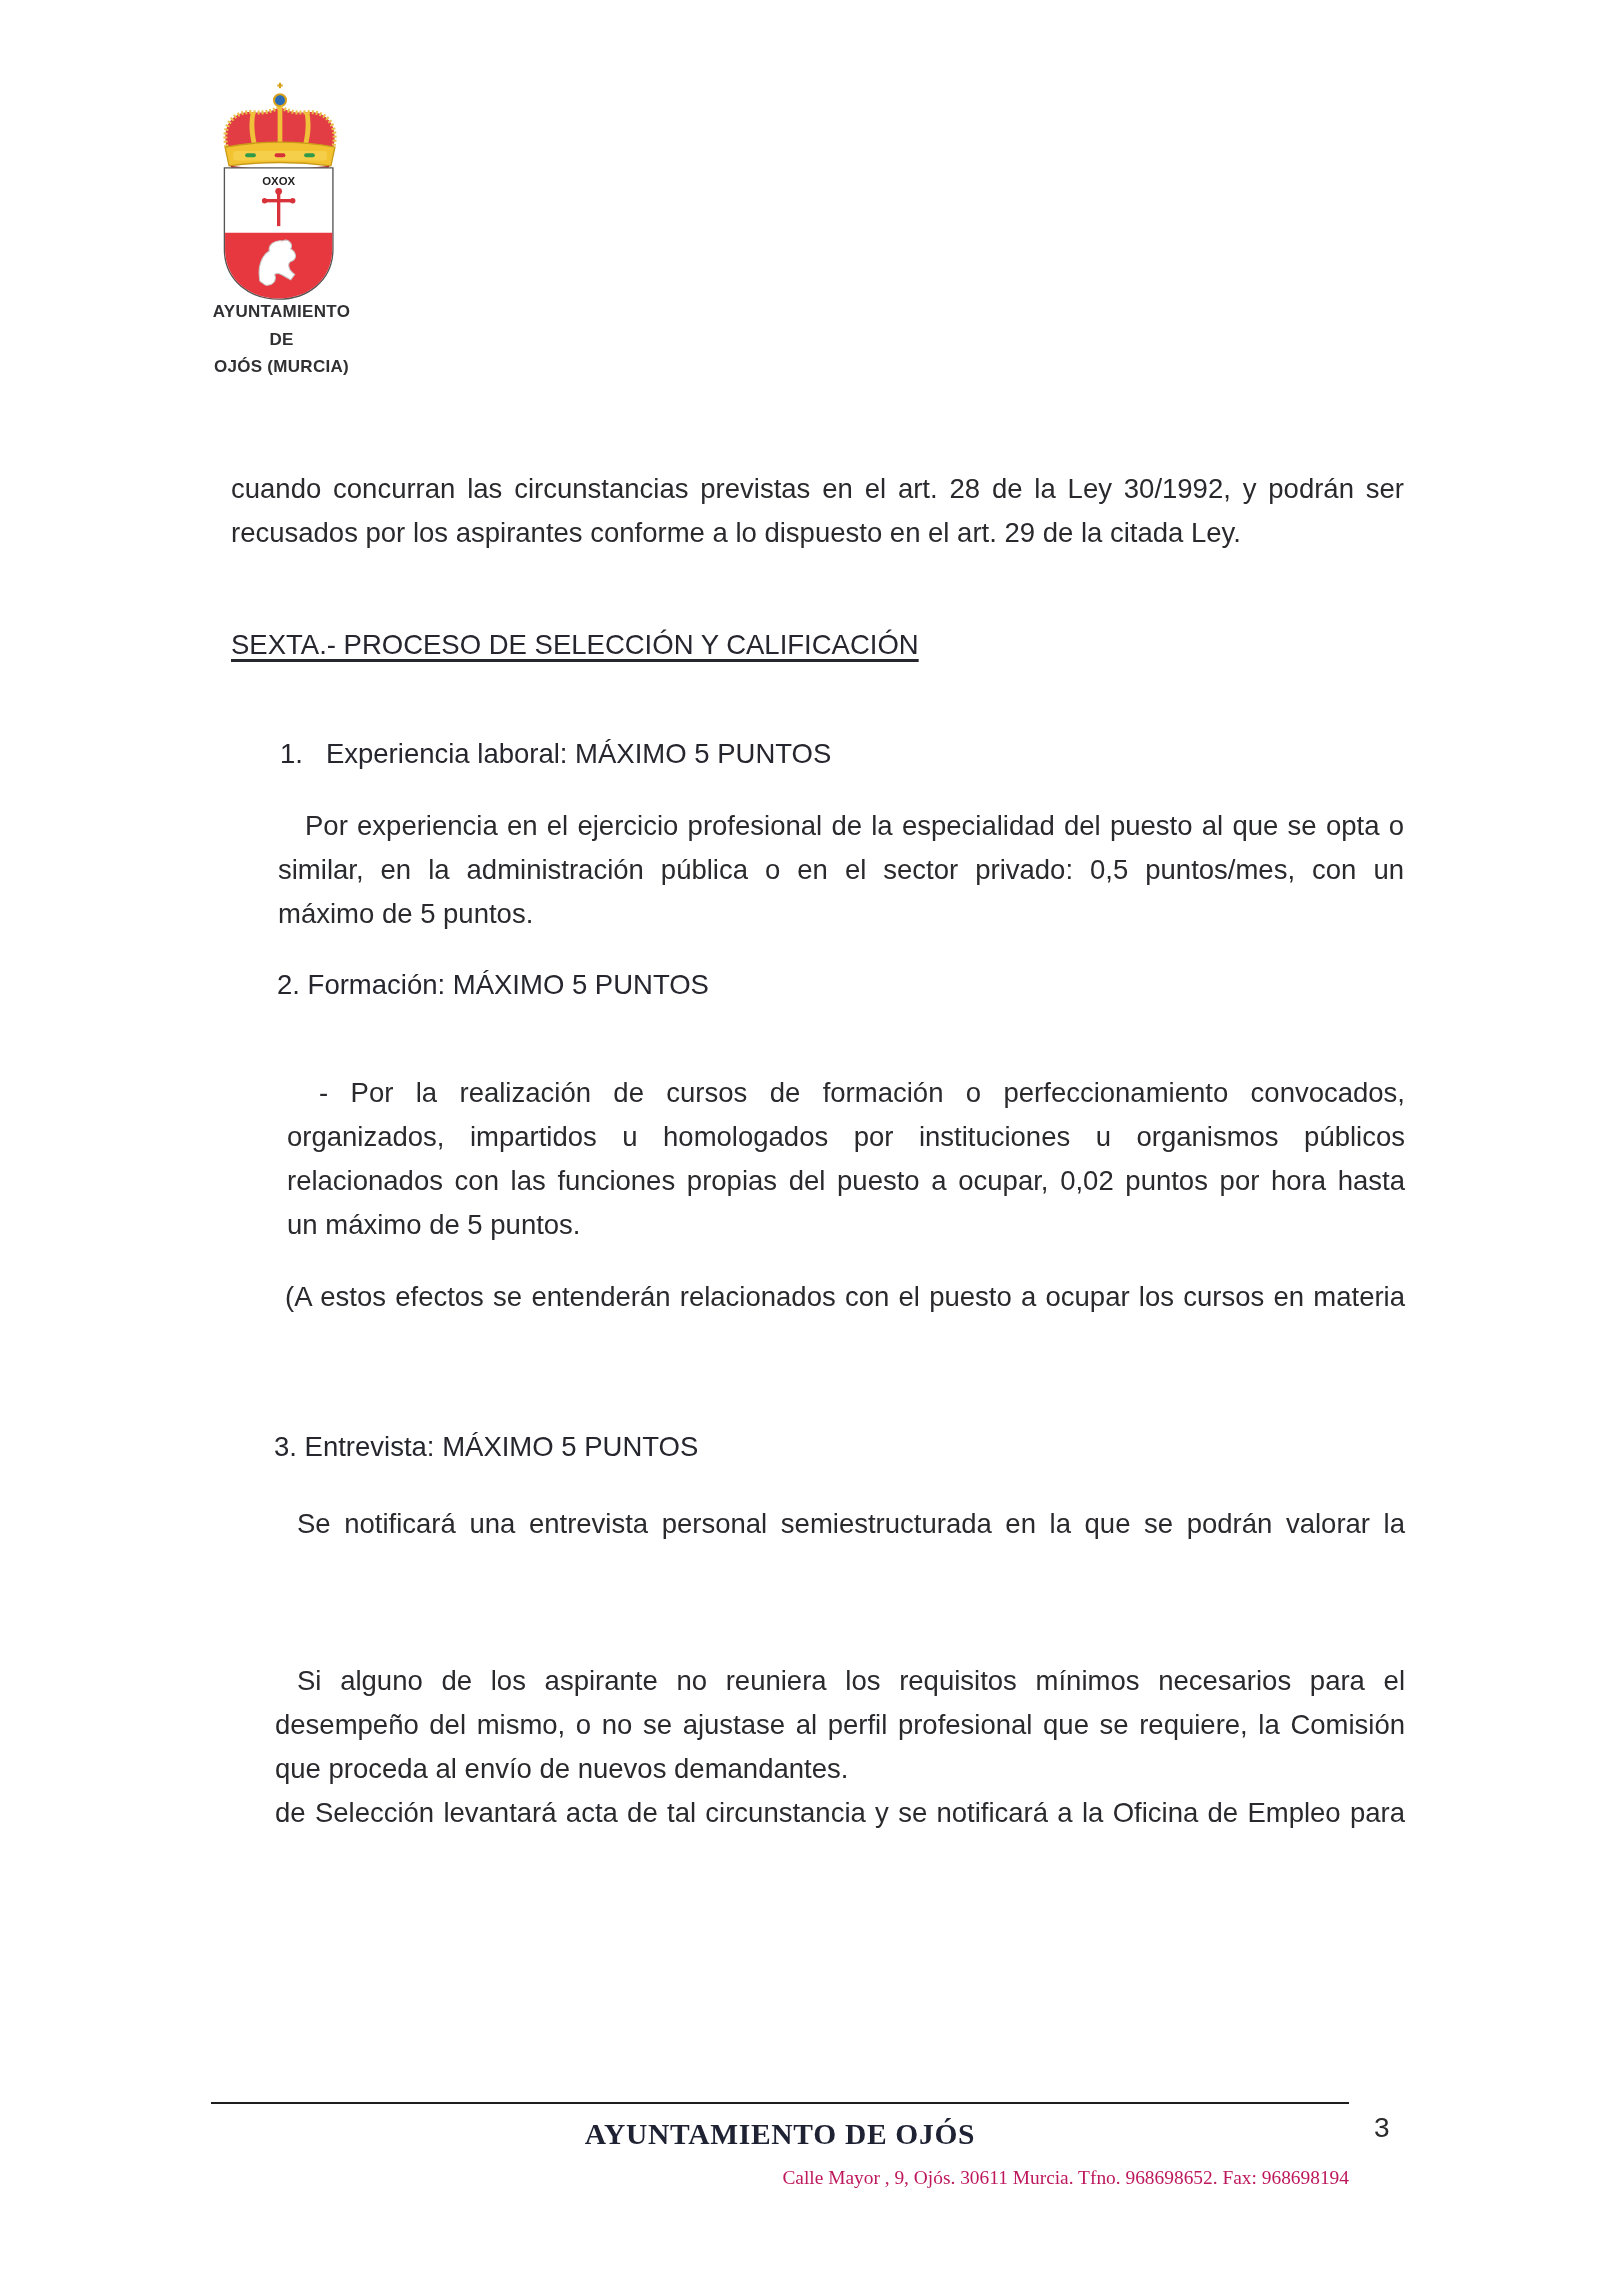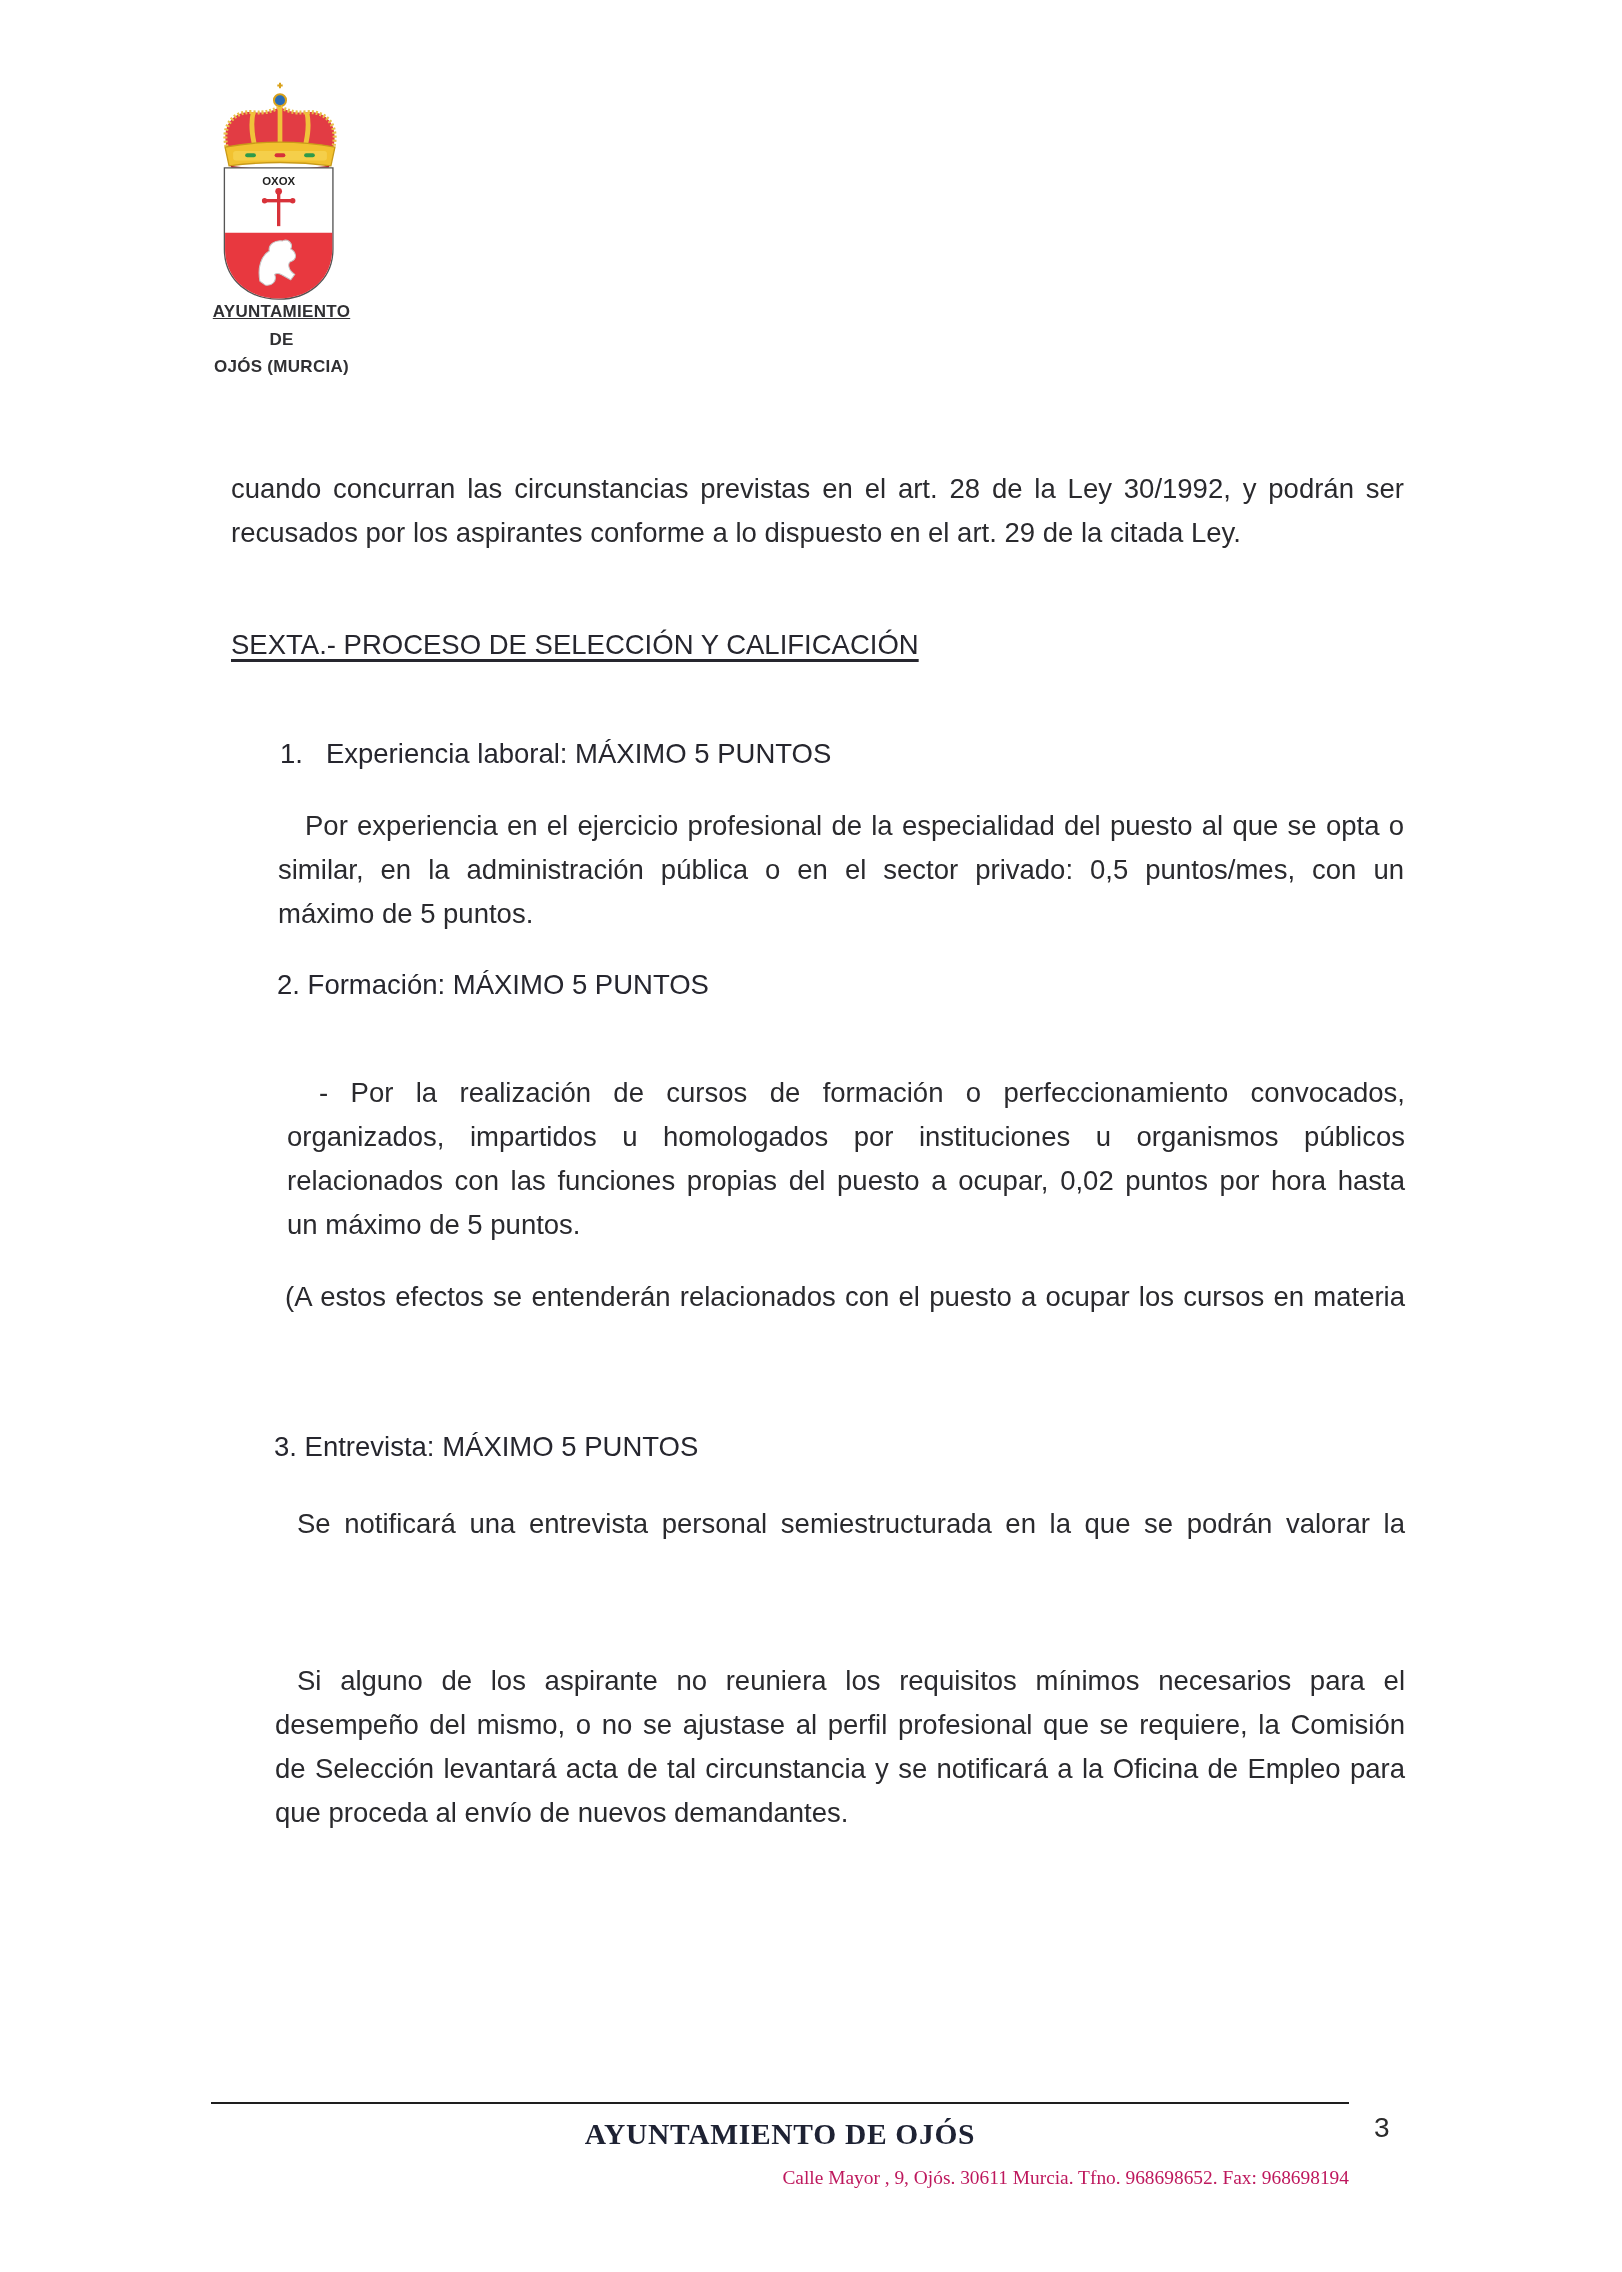--- a/index.html
+++ b/index.html
@@ -51,21 +51,21 @@
       <path d="M78 180 L118 180" stroke="#d8323a" stroke-width="5"></path>
       <circle cx="98" cy="166" r="5" fill="#d8323a"></circle>
       <circle cx="77" cy="180" r="4" fill="#d8323a"></circle>
       <circle cx="119" cy="180" r="4" fill="#d8323a"></circle>
 
       <path d="M70 300 C66 280, 72 262, 84 255 C82 246, 92 238, 104 240 C112 236, 120 244, 116 252 C124 256, 126 266, 118 270 C110 272, 112 284, 122 290 L116 298 C104 292, 98 286, 92 290 C96 300, 88 308, 78 306 Z" fill="#ffffff" stroke="#c7c7c7" stroke-width="1.5"></path>
     </g>
   </svg>
 </div>
 
-<div class="abs logo-title" style="top:298px;text-decoration:underline;">AYUNTAMIENTO</div>
+<div class="abs logo-title" style="top:298px;">AYUNTAMIENTO</div>
 <div class="abs logo-title" style="top:326px;">DE</div>
 <div class="abs logo-title" style="top:353px;">OJÓS (MURCIA)</div>
 
 <div class="abs para" style="left:231px; top:467px; width:1173px;">
   <span class="line">cuando concurran las circunstancias previstas en el art. 28 de la Ley 30/1992, y podrán ser</span>
   <span class="line last">recusados por los aspirantes conforme a lo dispuesto en el art. 29 de la citada Ley.</span>
 </div>
 
 <div class="abs heading underline" style="left:231px; top:623px;">SEXTA.- PROCESO DE SELECCIÓN Y CALIFICACIÓN</div>
 
@@ -93,21 +93,21 @@
 
 <div class="abs heading" style="left:274px; top:1425px;">
   <span>3.</span> <span>Entrevista: </span><span>MÁXIMO 5 PUNTOS</span>
 </div>
 <div class="abs para" style="left:275px; top:1502px; width:1130px;">
   <span class="line" style="padding-left:22px;">Se notificará una entrevista personal semiestructurada en la que se podrán valorar la</span>
 </div>
 <div class="abs para" style="left:275px; top:1659px; width:1130px;">
   <span class="line" style="padding-left:22px;">Si alguno de los aspirante no reuniera los requisitos mínimos necesarios para el</span>
   <span class="line">desempeño del mismo, o no se ajustase al perfil profesional que se requiere, la Comisión</span>
+  <span class="line last">que proceda al envío de nuevos demandantes.</span>
   <span class="line">de Selección levantará acta de tal circunstancia y se notificará a la Oficina de Empleo para</span>
-  <span class="line last">que proceda al envío de nuevos demandantes.</span>
 </div>
 
 <div class="abs footer-rule"></div>
 <div class="abs footer-title">AYUNTAMIENTO DE OJÓS</div>
 <div class="abs footer-addr">Calle Mayor , 9, Ojós. 30611  Murcia. Tfno. 968698652. Fax: 968698194</div>
 <div class="abs page-num">3</div>
 
 
 </body></html>

